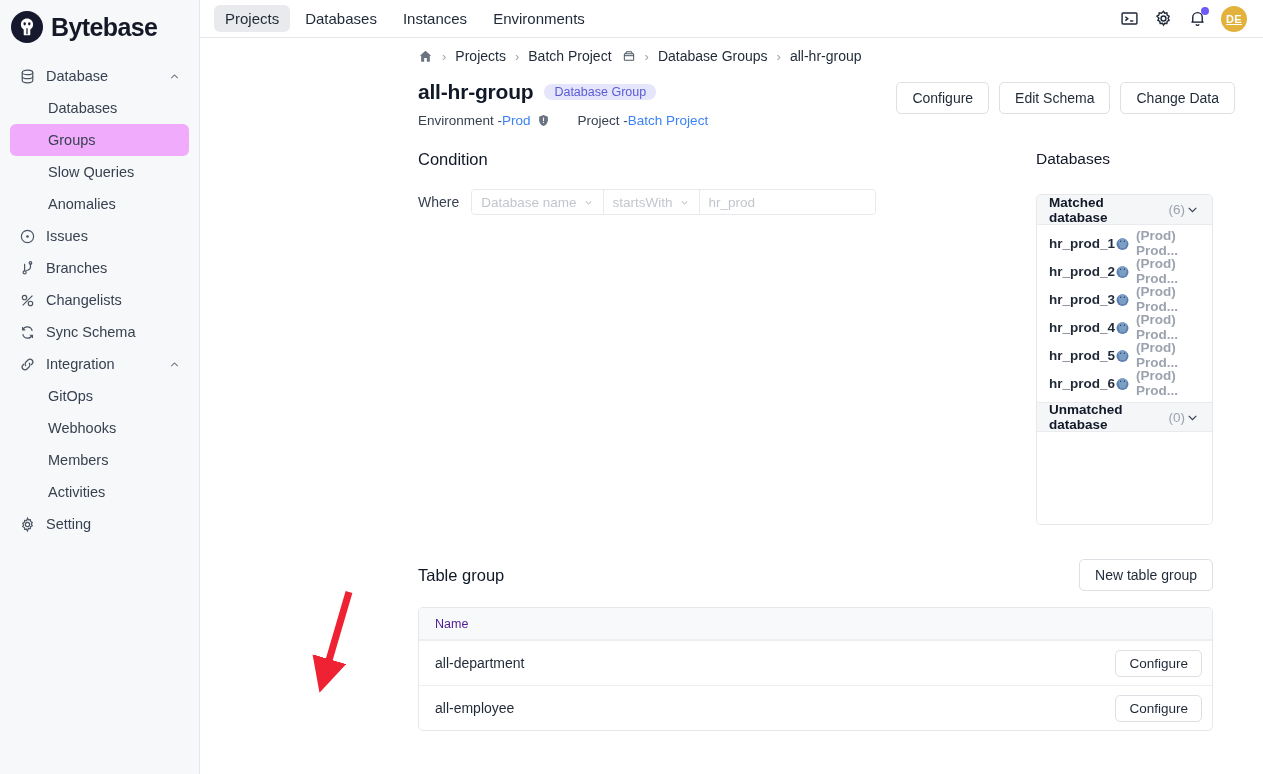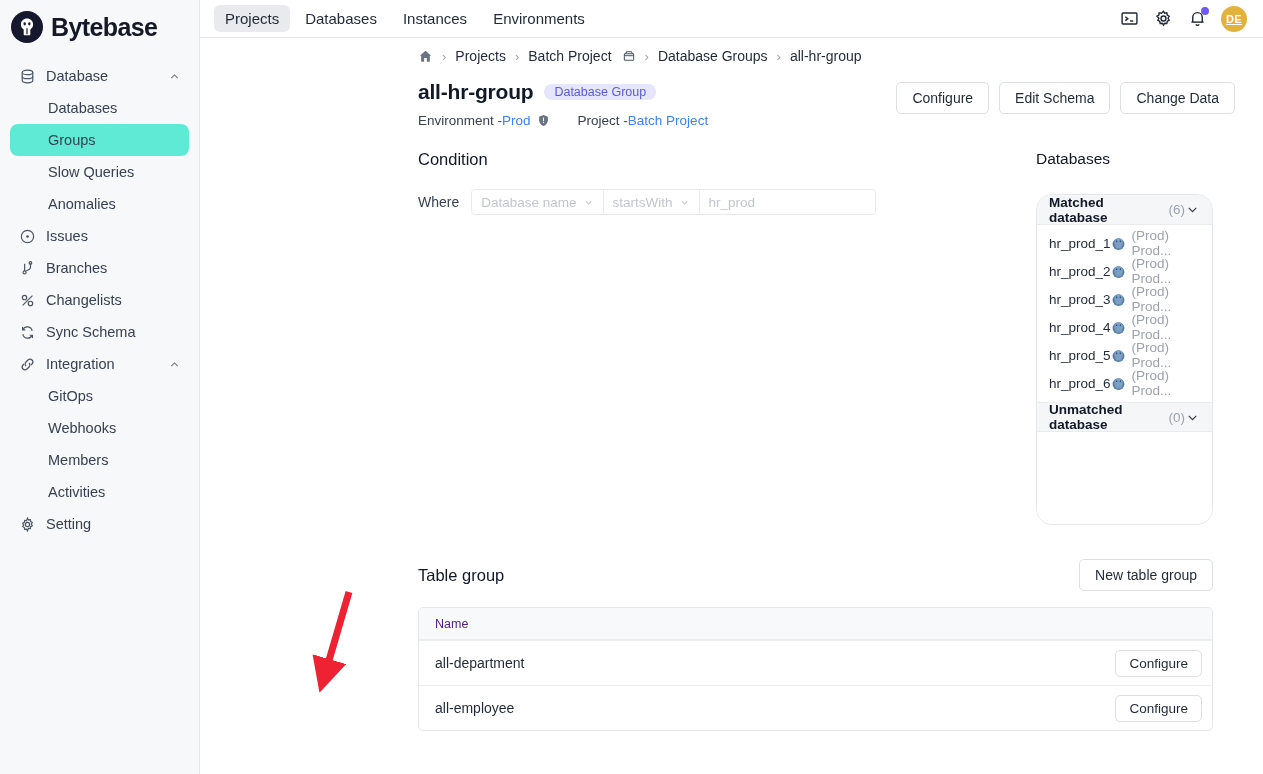--- a/index.html
+++ b/index.html
@@ -27,21 +27,21 @@
   .nav { padding: 4px 10px 0 10px; }
   .nav-row {
     display: flex; align-items: center;
     height: 32px; padding: 0 8px;
     border-radius: 6px; cursor: pointer;
     font-size: 14.5px; color: #374151;
     position: relative;
   }
   .nav-row .ico { width: 18px; height: 18px; flex: 0 0 18px; margin-right: 10px; display:flex; align-items:center; justify-content:center; }
   .nav-row.sub { padding-left: 38px; }
-  .nav-row.sub.active { background: #5eead4; border-radius: 8px; }
+  .nav-row.sub.active { background: #f0abfc; }
   .nav-row .chev { margin-left: auto; width: 14px; height: 14px; display:flex; align-items:center; justify-content:center;}
   .nav-group-label { font-size: 14.5px; }
 
   
   .main { flex: 1 1 auto; height: 774px; display: flex; flex-direction: column; background:#fff; }
 
   .topbar {
     height: 38px; flex: 0 0 38px;
     display: flex; align-items: center;
     border-bottom: 1px solid #e5e7eb;
@@ -104,30 +104,30 @@
   .cond-cell {
     display: flex; align-items: center; gap: 6px;
     padding: 0 9px; font-size: 13.5px; color: #c2c6cc;
     border-right: 1px solid #e7e9ec; background: #fff; cursor: default;
   }
   .cond-cell:last-child { border-right: none; }
   .cond-cell.val { width: 175px; }
   .cond-chev { display:flex; align-items:center; }
 
   
-  .db-panel { border: 1px solid #e5e7eb; border-radius: 16px; overflow: hidden; background:#fff;margin-top:26px; }
+  .db-panel { border: 1px solid #e5e7eb; border-radius: 5px; overflow: hidden; background:#fff;margin-top:26px; }
   .db-header {
     display: flex; align-items: center;
     background: #f5f6f8; height: 30px; padding: 0 12px;
     border-bottom: 1px solid #e9ebee; cursor: pointer;
   }
   .db-header .ttl { font-size: 13.5px; font-weight: 700; color: #111827; }
   .db-header .cnt { font-size: 13.5px; color: #9ca3af; margin-left: 5px; }
   .db-header .hchev { margin-left: auto; display:flex; align-items:center; }
-  .db-row { display: flex; align-items: center; height: 28px; padding: 0 12px; font-size: 13.5px; }
+  .db-row { display: flex; align-items: center; height: 28px; padding: 0 12px; font-size: 13.5px; font-weight: bold; }
   .db-name { color: #1f2937; }
   .db-right { margin-left: auto; display: flex; align-items: center; gap: 6px; color: #9ca3af; font-size: 13.5px; }
   .pg-ico { width: 15px; height: 15px; display:flex; }
   .db-empty { height: 92px; background: #fff; }
   .db-list { padding: 4px 0 5px 0;}
 
   
   .tg-wrap { padding: 34px 50px 0 218px; position: relative; }
   .tg-head { display: flex; align-items: center; margin-bottom: 16px; }
   .tg-title { font-size: 16.5px; color: #111827; }

